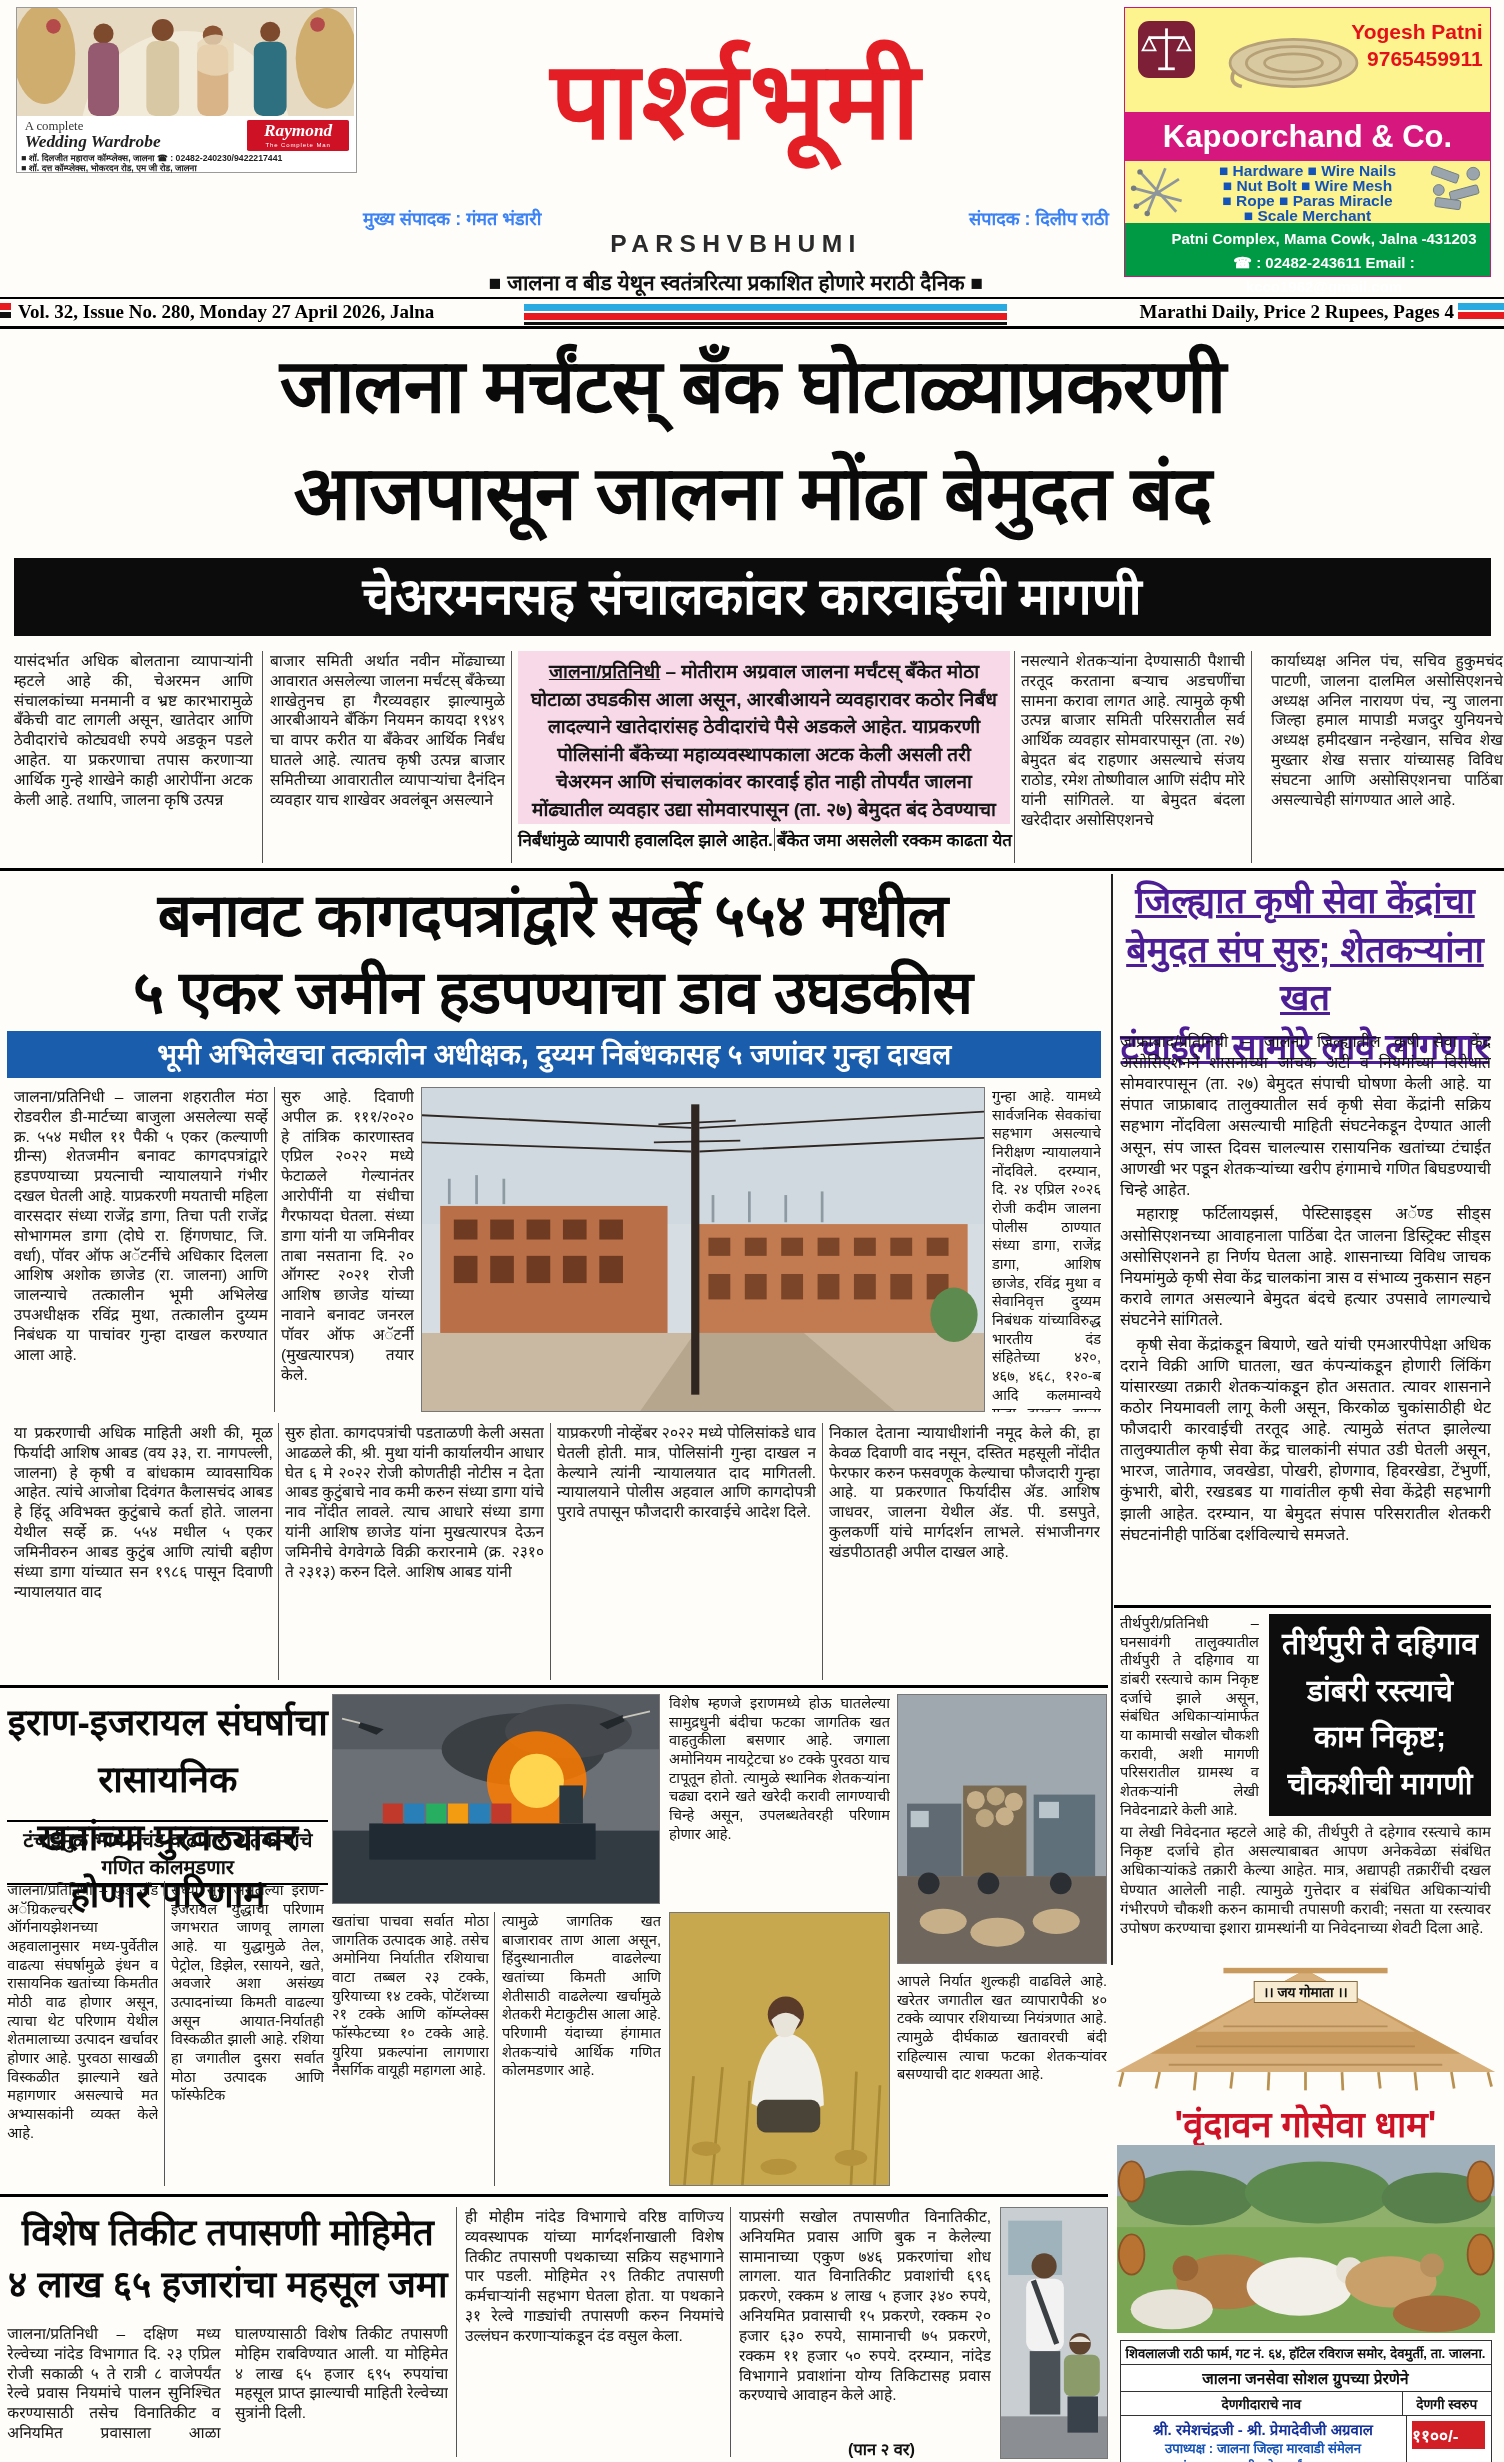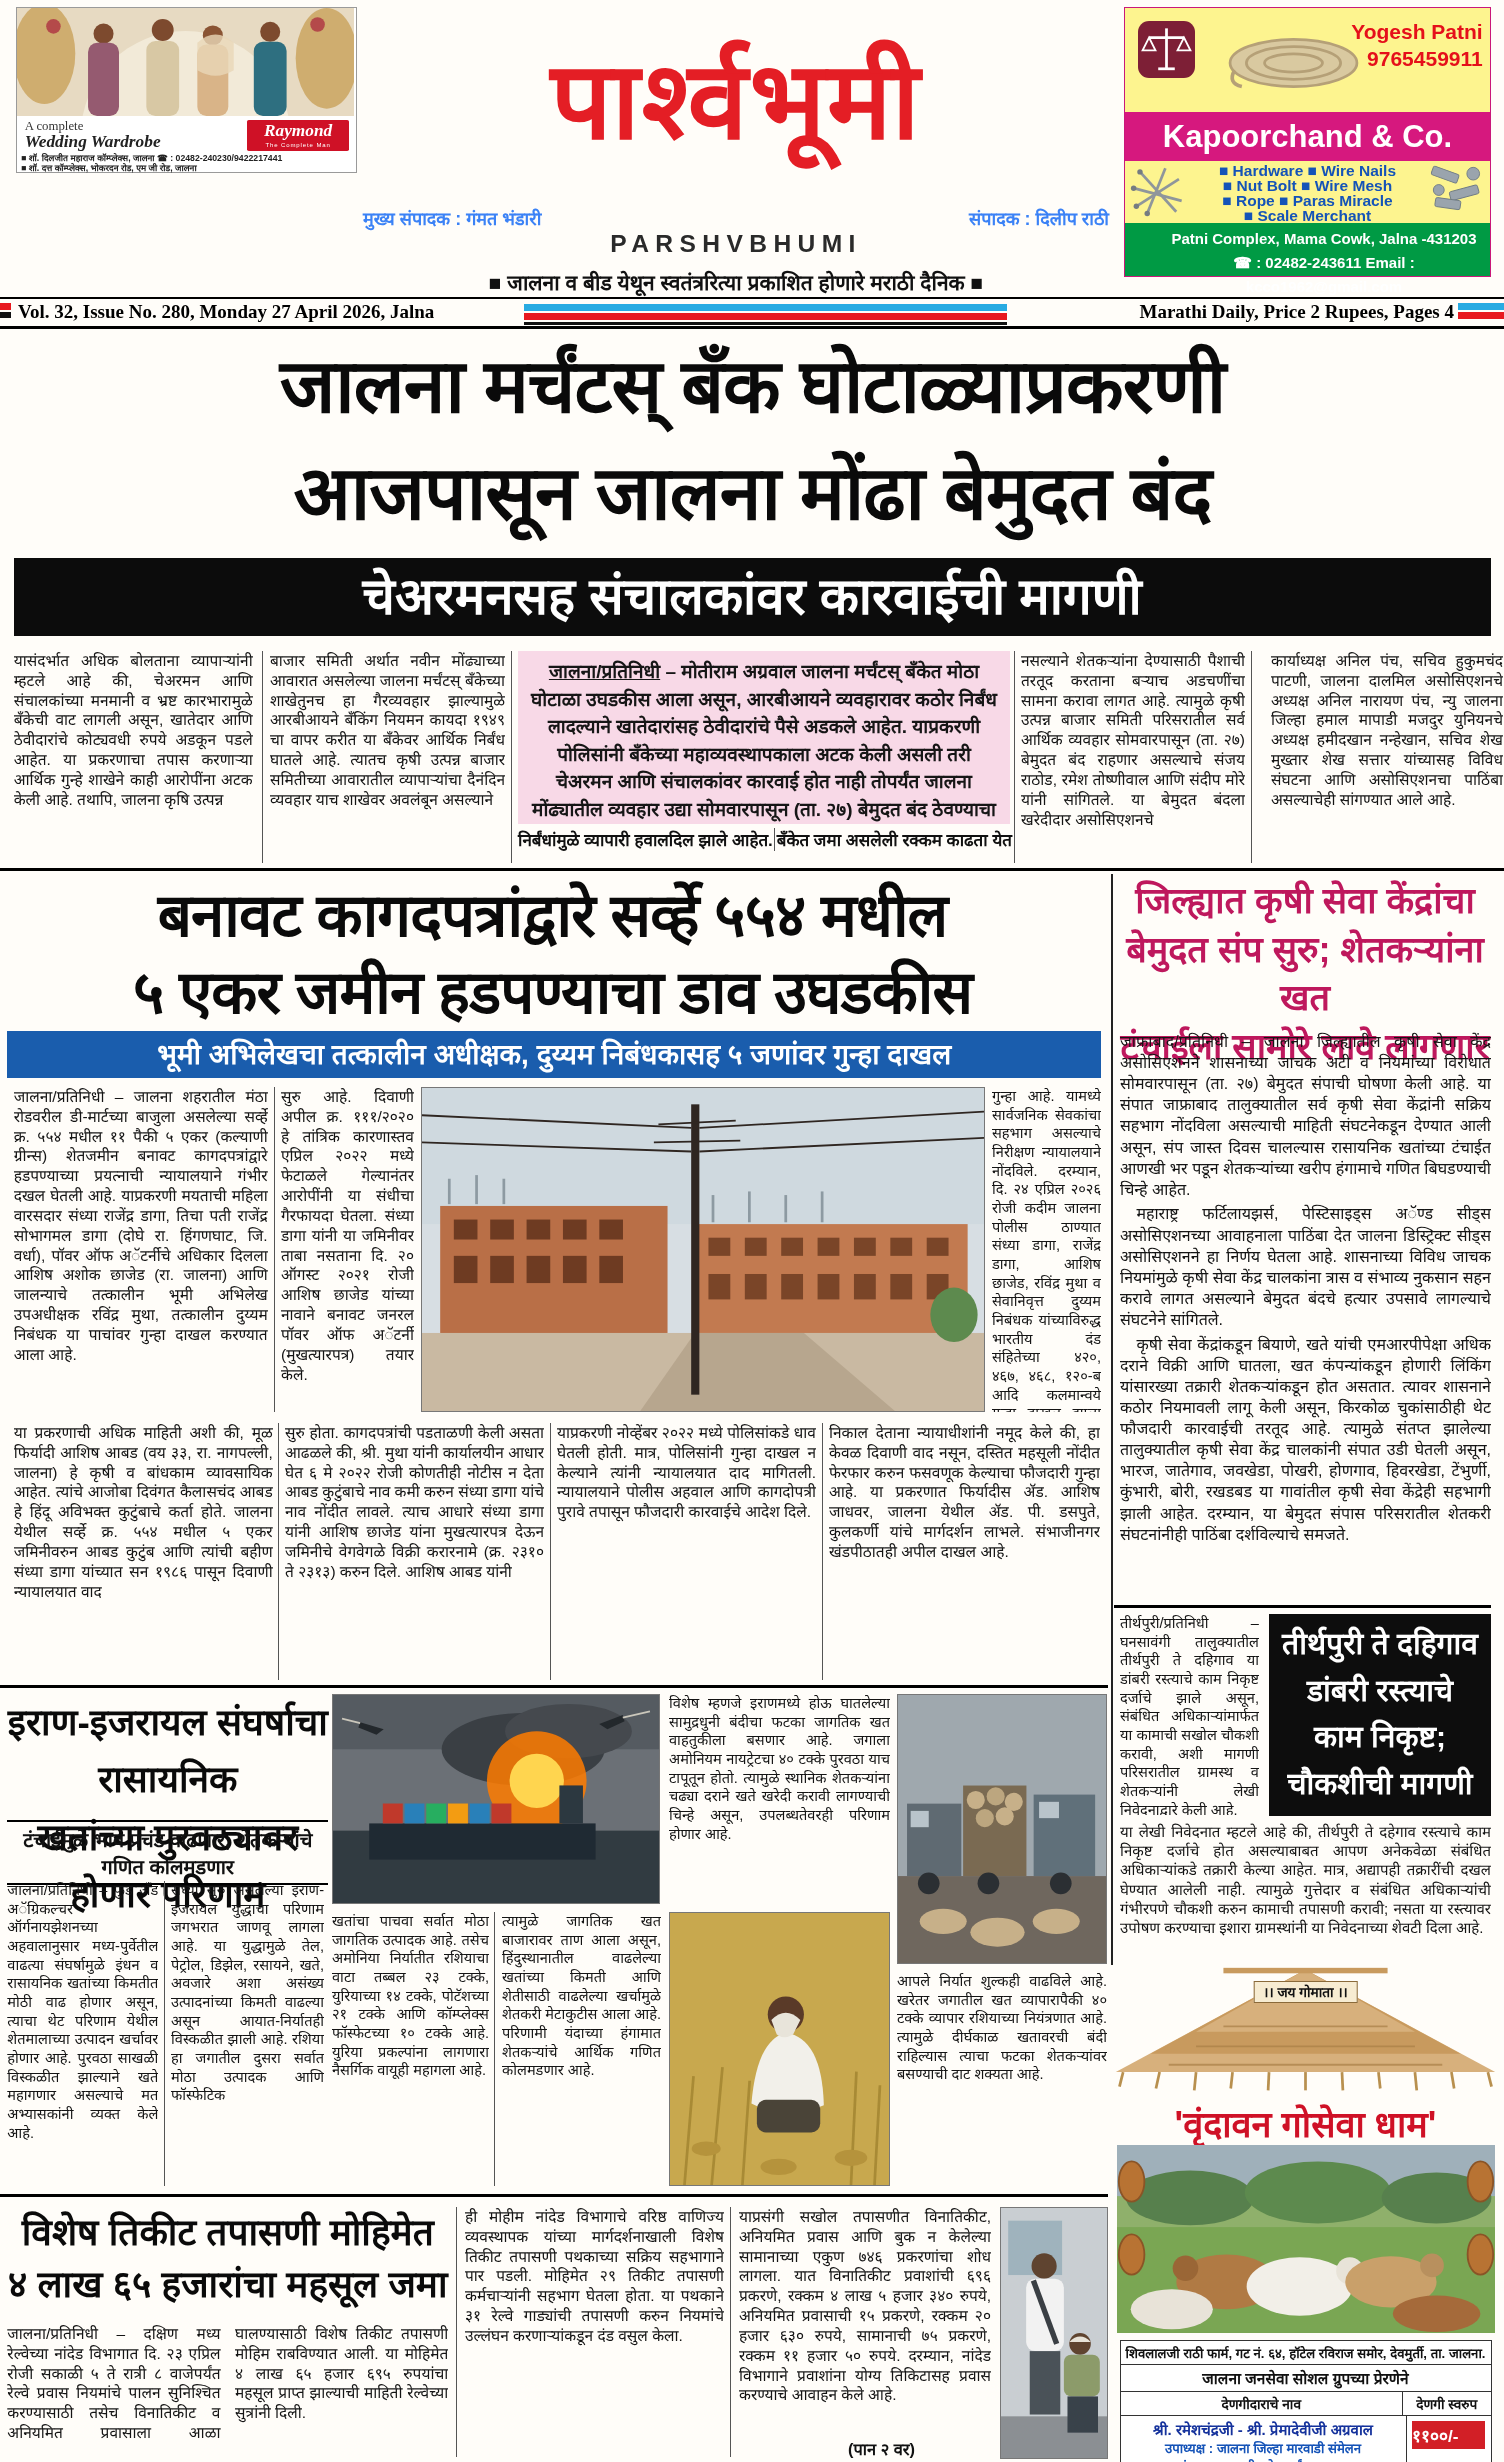--- a/index.html
+++ b/index.html
@@ -34,21 +34,21 @@
   
   .dateline{position:absolute;top:301px;font-family:"Liberation Serif",serif;font-weight:700;font-size:19px;color:#000;}
   
   .banner{left:13.7px;top:558px;width:1477px;height:78px;background:#0c0c0c;color:#fff;text-align:center;font-size:51px;font-weight:900;line-height:78px;}
   .leadbox{left:518px;top:651px;width:492px;height:173px;background:#f8d9e7;padding:7.3px 12.8px;box-sizing:border-box;
            font-size:19px;font-weight:700;line-height:1.45;text-align:center;color:#161616;overflow:hidden;}
   .underline-row{left:518px;top:828px;width:494px;display:flex;justify-content:space-between;font-size:17px;font-weight:700;}
   
   .blueband{left:7.3px;top:1031px;width:1094px;height:47px;background:#1a5dad;color:#fff;text-align:center;font-weight:900;font-size:28px;line-height:47px;}
   
-  .rail-h{left:1118px;top:877px;width:374px;text-align:center;font-size:36px;font-weight:900;line-height:1.35;color:#be185d;}
+  .rail-h{left:1118px;top:877px;width:374px;text-align:center;font-size:36px;font-weight:900;line-height:1.35;color:#4c1d95;text-decoration:underline;}
   .blackbox{left:1269px;top:1614px;width:222px;height:202px;background:#0d0d0d;color:#fff;text-align:center;font-size:30px;font-weight:900;line-height:1.55;padding-top:7.3px;box-sizing:border-box;}
   
   .roof-label{position:absolute;left:50%;top:14.6px;transform:translateX(-50%);background:#f7ecd2;border:0.9px solid #8a6a3a;font-size:13.7px;font-weight:700;padding:0.9px 9px;white-space:nowrap;}
   .gauseva-title{position:absolute;left:0;top:133px;width:100%;text-align:center;color:#cf1126;font-size:36px;font-weight:900;}
   .gtable{position:absolute;left:5.5px;top:374px;width:372px;border:1.8px solid #333;background:#fff;box-sizing:border-box;font-weight:700;}
   .gtable .row1{border-bottom:0.9px solid #333;text-align:center;font-size:13.2px;padding:2.7px 1.8px;}
   .gtable .row2{border-bottom:0.9px solid #333;text-align:center;font-size:15.5px;padding:1.8px;}
   .gcols{display:flex;border-bottom:0.9px solid #333;}
   .gcols .c1{flex:1;text-align:center;font-size:13.7px;padding:1.8px;border-right:0.9px solid #333;}
   .gcols .c2{width:84px;text-align:center;font-size:13.7px;padding:1.8px;}

